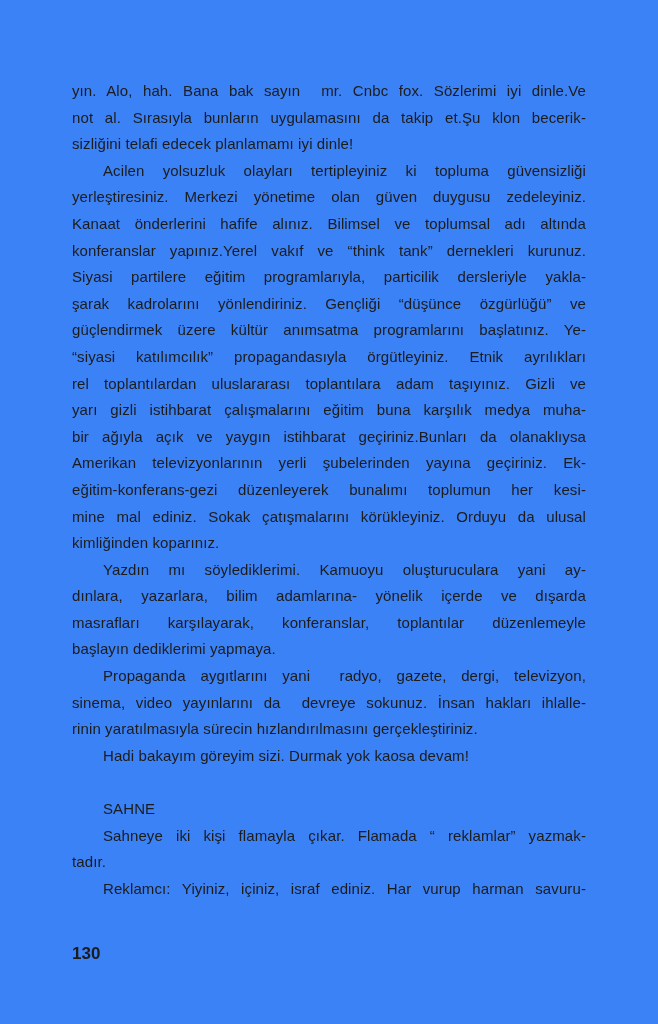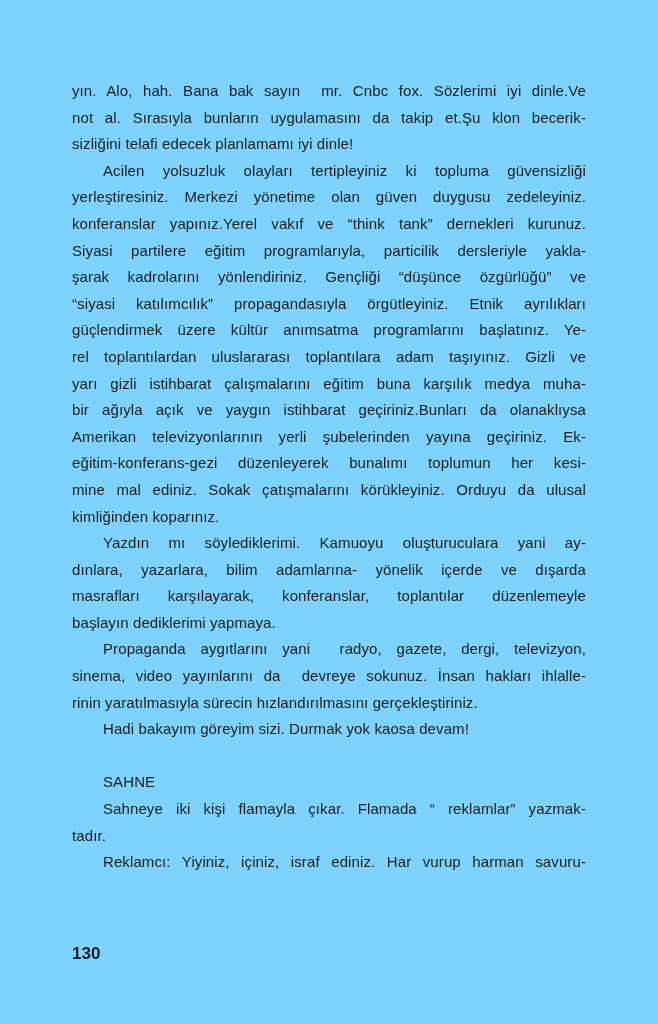--- a/index.html
+++ b/index.html
@@ -4,21 +4,21 @@
 <style>
   html, body {
     margin: 0;
     padding: 0;
     background: #ffffff;
   }
   .page {
     position: relative;
     width: 658px;
     height: 1024px;
-    background: #7dd3fc;
+    background: #3b82f6;
     overflow: hidden;
     font-family: "Liberation Sans", "DejaVu Sans", sans-serif;
     color: #1c1c1c;
   }
   .text-block {
     position: absolute;
     left: 72px;
     right: 72px;
     top: 78px;
   }
@@ -54,25 +54,26 @@
 </head>
 <body>
 
 <div class="page">
   <div class="text-block">
       <div class="line">yın. Alo, hah. Bana bak sayın&nbsp; mr. Cnbc fox. Sözlerimi iyi dinle.Ve</div>
       <div class="line">not al. Sırasıyla bunların uygulamasını da takip et.Şu klon becerik-</div>
       <div class="line last">sizliğini telafi edecek planlamamı iyi dinle!</div>
       <div class="line indent">Acilen yolsuzluk olayları tertipleyiniz ki topluma güvensizliği</div>
       <div class="line">yerleştiresiniz. Merkezi yönetime olan güven duygusu zedeleyiniz.</div>
+      <div class="line">Kanaat önderlerini hafife alınız. Bilimsel ve toplumsal adı altında</div>
       <div class="line">konferanslar yapınız.Yerel vakıf ve “think tank” dernekleri kurunuz.</div>
       <div class="line">Siyasi partilere eğitim programlarıyla, particilik dersleriyle yakla-</div>
       <div class="line">şarak kadrolarını yönlendiriniz. Gençliği “düşünce özgürlüğü” ve</div>
+      <div class="line">güçlendirmek üzere kültür anımsatma programlarını başlatınız. Ye-</div>
       <div class="line">“siyasi katılımcılık” propagandasıyla örgütleyiniz. Etnik ayrılıkları</div>
-      <div class="line">güçlendirmek üzere kültür anımsatma programlarını başlatınız. Ye-</div>
       <div class="line">rel toplantılardan uluslararası toplantılara adam taşıyınız. Gizli ve</div>
       <div class="line">yarı gizli istihbarat çalışmalarını eğitim buna karşılık medya muha-</div>
       <div class="line">bir ağıyla açık ve yaygın istihbarat geçiriniz.Bunları da olanaklıysa</div>
       <div class="line">Amerikan televizyonlarının yerli şubelerinden yayına geçiriniz. Ek-</div>
       <div class="line">eğitim-konferans-gezi düzenleyerek bunalımı toplumun her kesi-</div>
       <div class="line">mine mal ediniz. Sokak çatışmalarını körükleyiniz. Orduyu da ulusal</div>
       <div class="line last">kimliğinden koparınız.</div>
       <div class="line indent">Yazdın mı söylediklerimi. Kamuoyu oluşturuculara yani ay-</div>
       <div class="line">dınlara, yazarlara, bilim adamlarına- yönelik içerde ve dışarda</div>
       <div class="line">masrafları karşılayarak, konferanslar, toplantılar düzenlemeyle</div>

